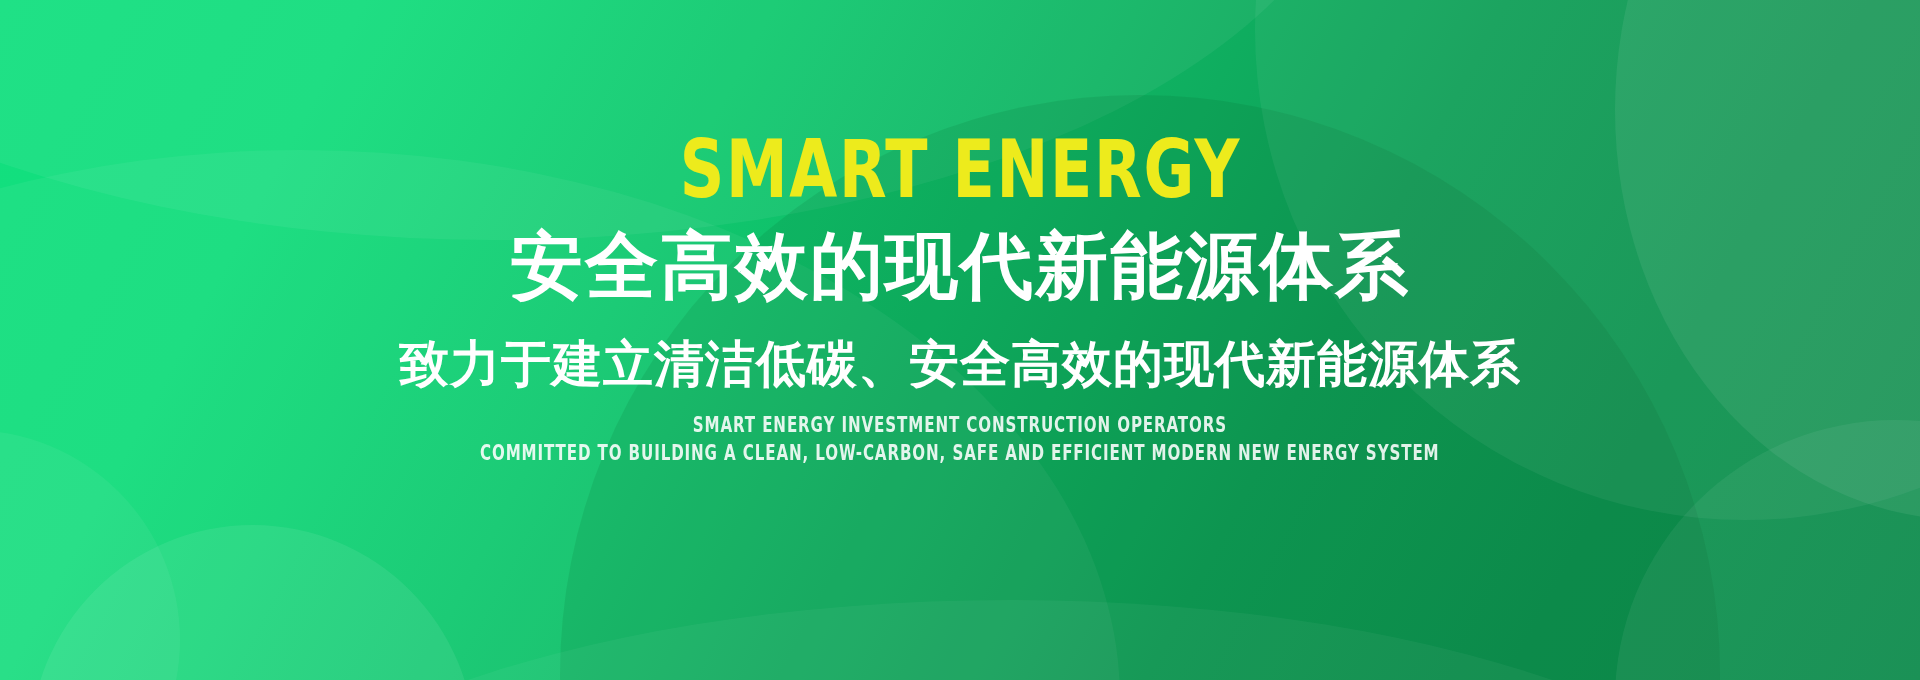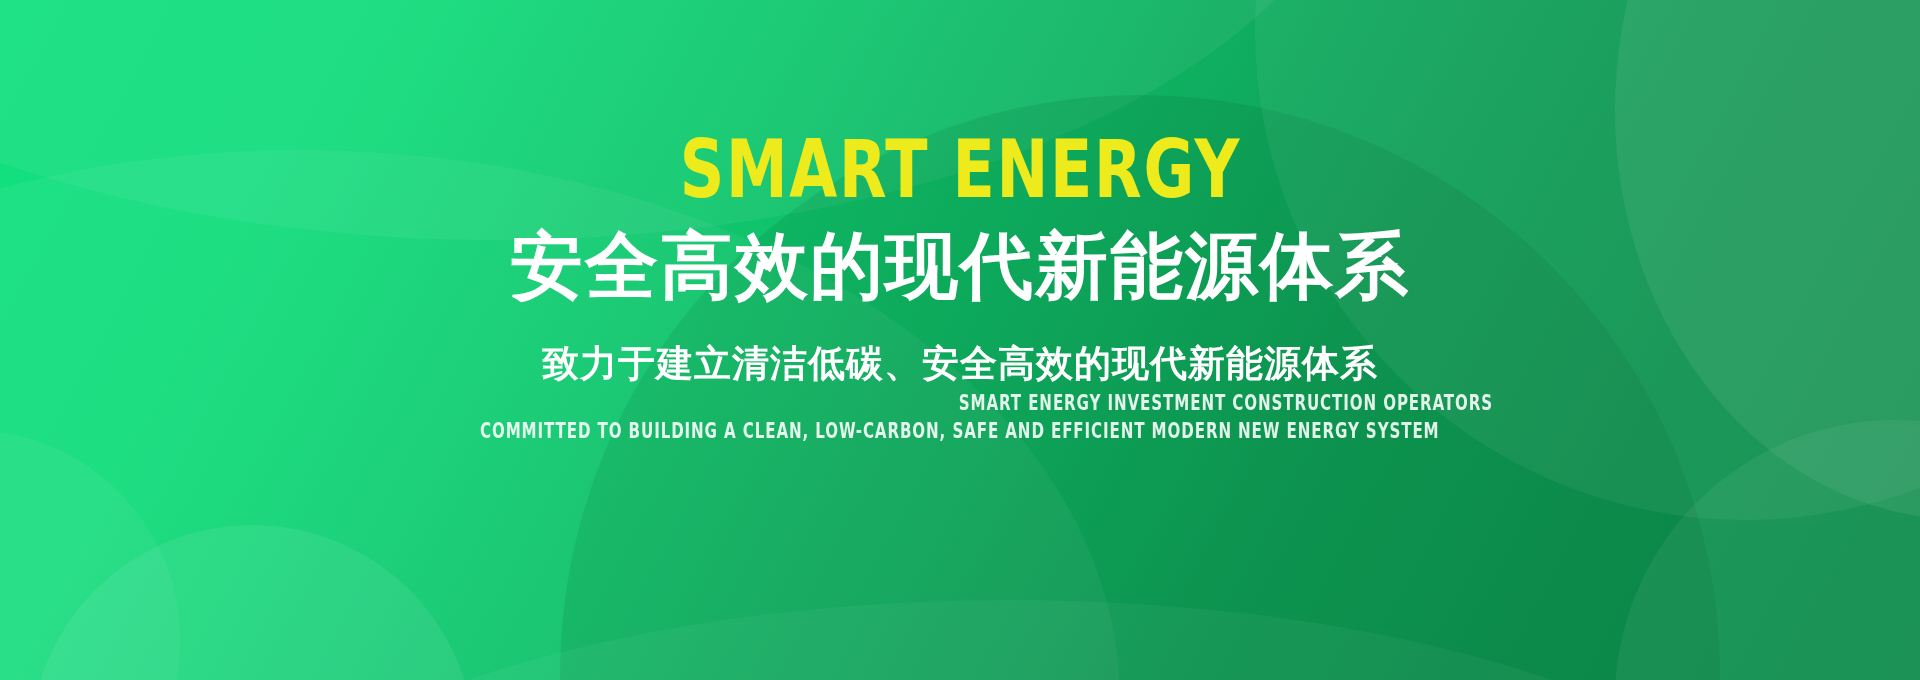--- a/index.html
+++ b/index.html
@@ -160,31 +160,32 @@
     line-height: 80px;
     letter-spacing: 2px;
     color: #ffffff;
     white-space: nowrap;
   }
 
   #subtitle-cn {
     margin-top: 32px;
     font-family: "DejaVu Sans", "Liberation Sans", sans-serif;
     font-weight: bold;
-    font-size: 37px;
+    font-size: 50px;
     line-height: 52px;
     letter-spacing: 1px;
     color: #ffffff;
     white-space: nowrap;
   }
 
   #tagline-block {
+    margin-top: 22px;
     display: flex;
     flex-direction: column;
-    align-items: flex-end;
+    align-items: center;
   }
 
   .tagline {
     font-family: "Liberation Sans Narrow", "DejaVu Sans Condensed",
                  "Liberation Sans", "DejaVu Sans", sans-serif;
     font-weight: bold;
     color: rgba(255,255,255,0.88);
     white-space: nowrap;
     letter-spacing: 1.1px;
     transform: scaleX(0.8);

